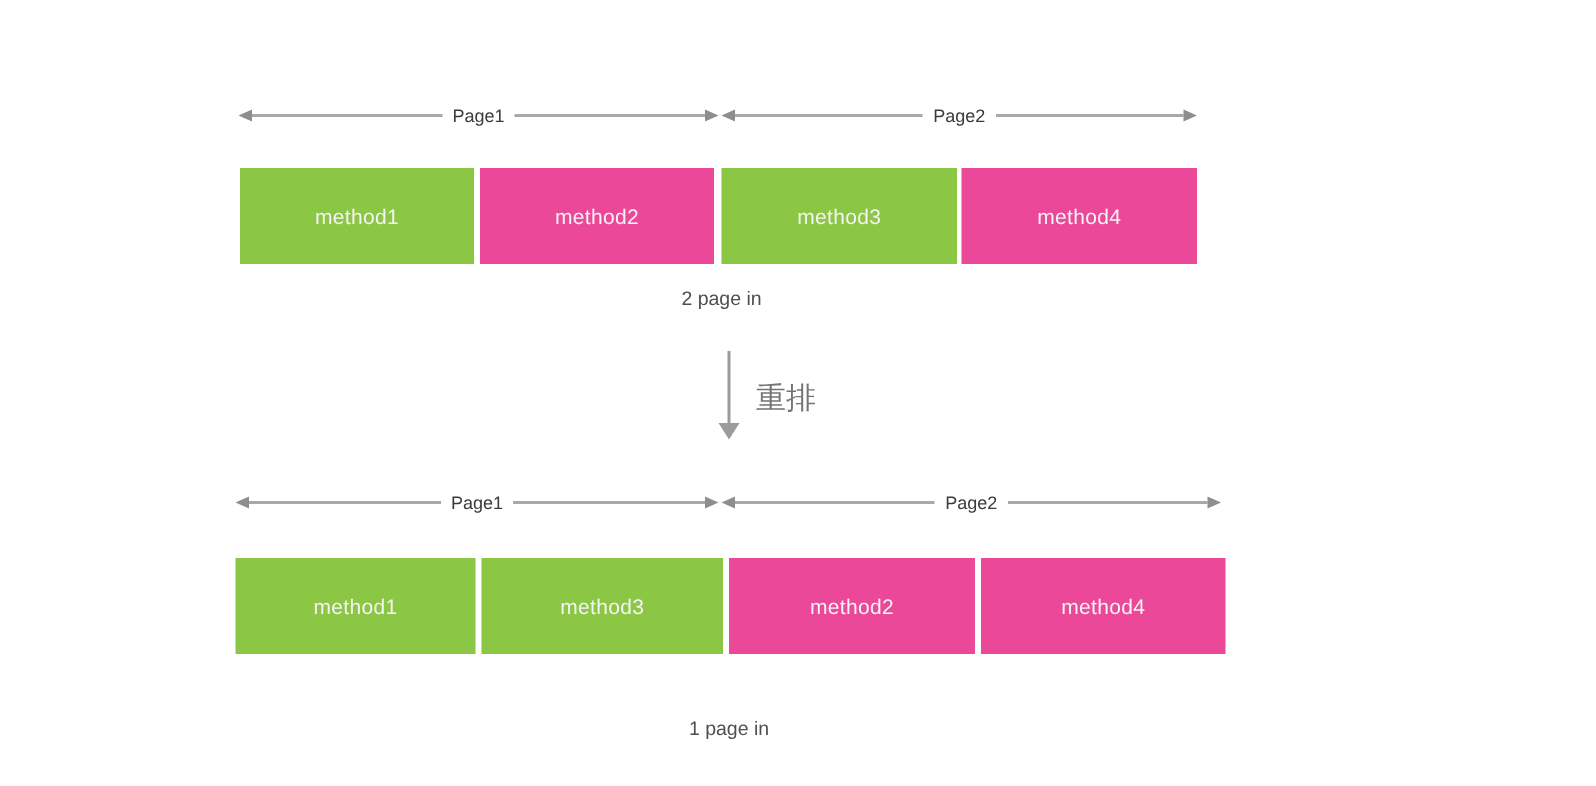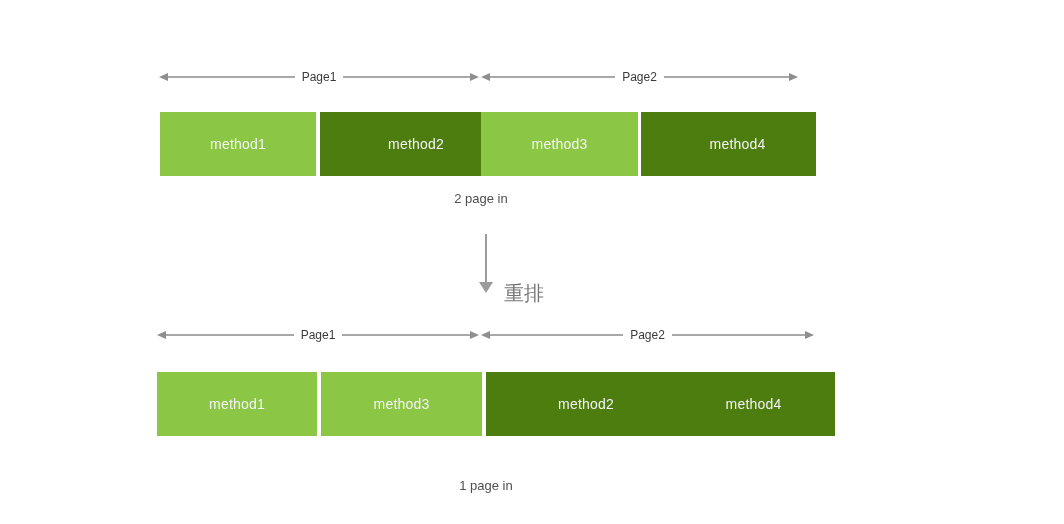--- a/index.html
+++ b/index.html
@@ -38,21 +38,21 @@
     height: 64px;
     top: 0;
     display: flex;
     align-items: center;
     justify-content: center;
     font-size: 14px;
     color: #f4f4f4;
     letter-spacing: 0.2px;
   }
   .block.green { background: #8cc645; }
-  .block.gray  { background: #4d7c0f; padding-left: 18px; }
+  .block.gray  { background: #ec4899; }
 
   
   .caption {
     position: absolute;
     width: 200px;
     text-align: center;
     font-size: 13px;
     color: #4f4f4f;
   }
 
@@ -75,21 +75,20 @@
     border-right: 7px solid transparent;
     border-top: 11px solid #9b9b9b;
   }
   .transform-label {
     position: absolute;
     left: 504px;
     top: 252px;
     font-size: 20px;
     color: #757575;
     white-space: nowrap;
-    margin-top: 28px;
   }
 </style>
 </head>
 <body>
 
 <div class="canvas">
 
   <div class="span-arrow" style="left:159px; top:69px; width:320px;">
     <span class="ah left"></span>
     <span class="aline"></span>

